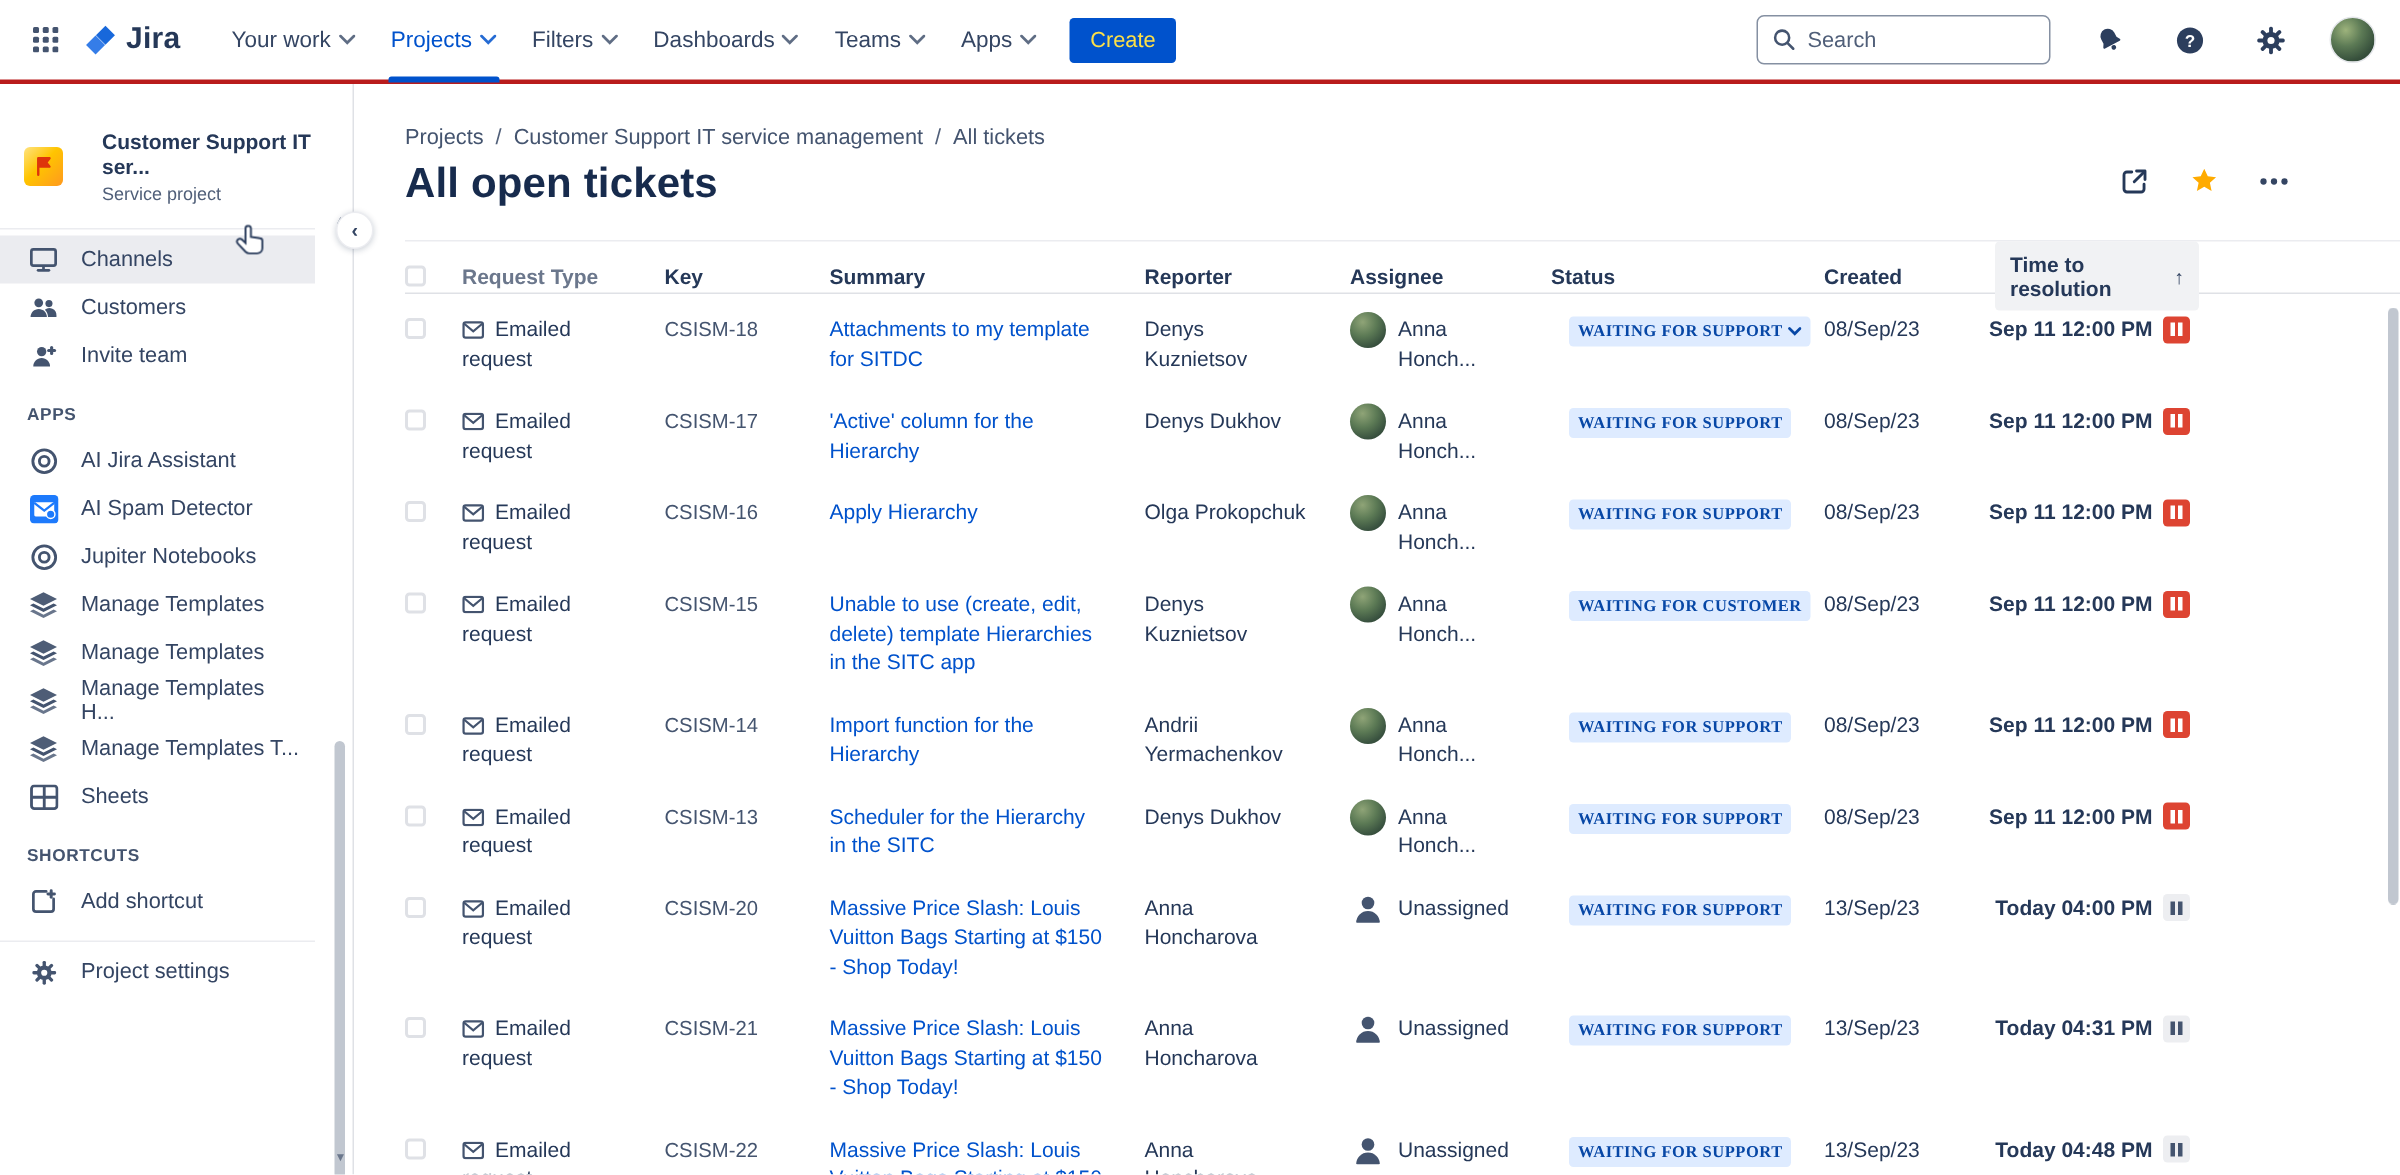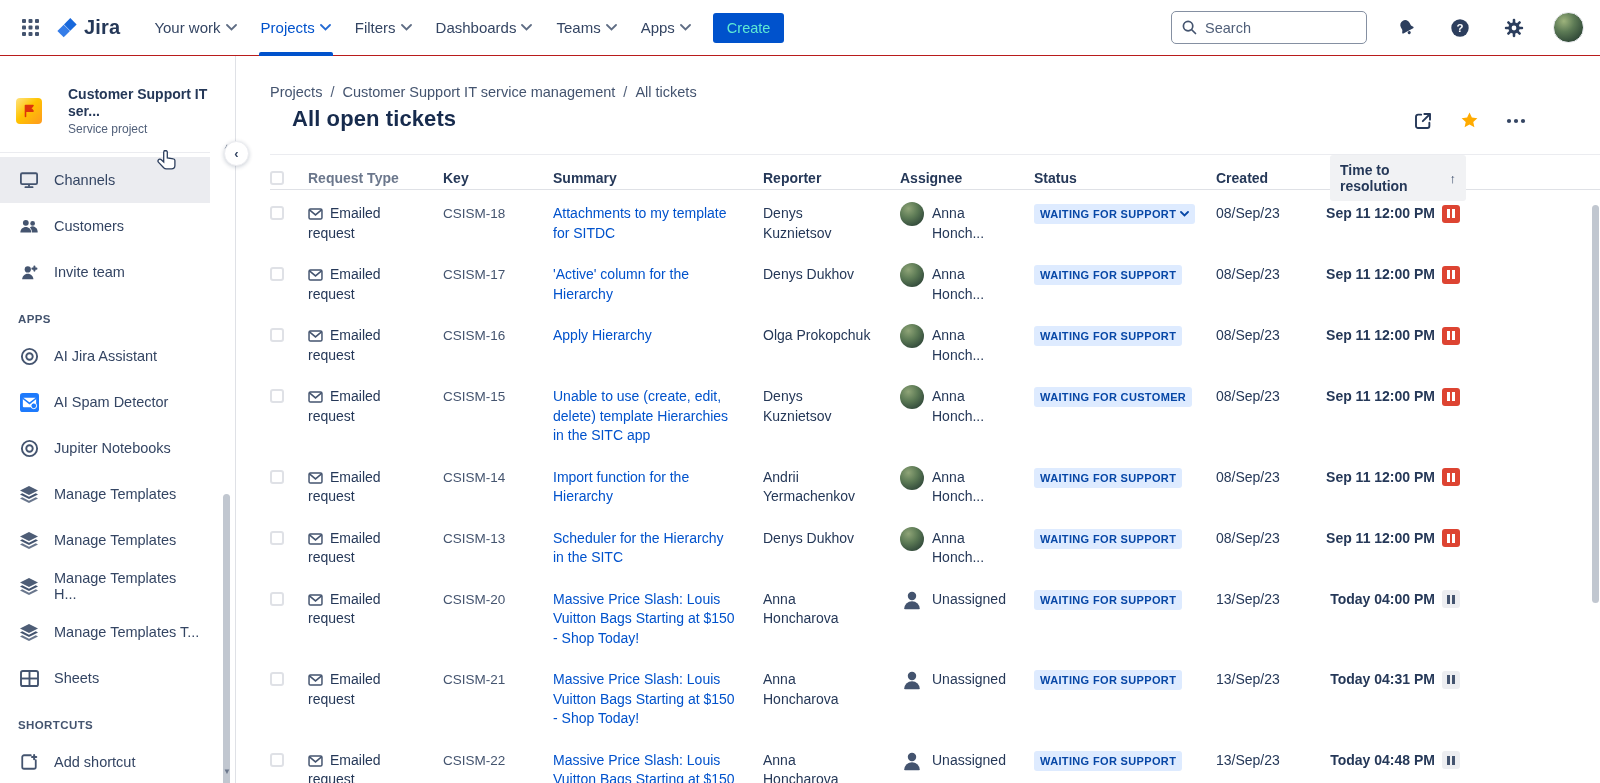--- a/index.html
+++ b/index.html
@@ -1,33 +1,33 @@
 <!DOCTYPE html>
 <html><head>
 <meta charset="utf-8">
 <style>
   * { margin:0; padding:0; box-sizing:border-box; }
   html,body { width:1600px; height:783px; overflow:hidden; background:#fff;
     font-family:"Liberation Sans", sans-serif; color:#253858; }
 
   
   .topnav { height:56px; display:flex; align-items:center; padding:0 16px 0 14px;
-    border-bottom:1px solid #b91c1c; position:relative; background:#fff; }
+    border-bottom:3px solid #b91c1c; position:relative; background:#fff; }
   .appswitcher { width:32px; height:32px; display:flex; align-items:center; justify-content:center;
     border-radius:4px; cursor:pointer; }
   .logo { display:flex; align-items:center; gap:6px; margin:0 22px 0 10px; cursor:pointer; }
   .logo-word { font-size:20px; font-weight:700; color:#253858; letter-spacing:.2px; }
   .menu { display:flex; align-items:center; height:56px; }
   .menu-item { display:flex; align-items:center; gap:5px; padding:0 12px; height:56px;
     font-size:15px; color:#344563; cursor:pointer; position:relative; }
   .menu-item svg { opacity:.85; }
   .menu-item.active { color:#0052CC; font-weight:400; }
   .menu-item.active::after { content:""; position:absolute; left:10px; right:10px; bottom:0;
     height:4px; background:#0052CC; border-radius:2px 2px 0 0; }
-  .create-btn { background:#0052CC; color:#5eead4; border:none; border-radius:3px;
+  .create-btn { background:#0052CC; color:#fde047; border:none; border-radius:3px;
     font-size:14.5px; font-weight:500; padding:7px 14px; margin-left:10px; cursor:pointer;
     font-family:"Liberation Sans", sans-serif; }
   .nav-right { margin-left:auto; display:flex; align-items:center; gap:24px; }
   .search-box { display:flex; align-items:center; gap:8px; width:196px; height:33px;
     border:1.5px solid #8590A2; border-radius:5px; padding:0 10px; color:#44546F; }
   .search-box input { border:none; outline:none; width:140px; font-size:14.5px;
     font-family:"Liberation Sans", sans-serif; color:#253858; background:transparent; }
   .search-box input::placeholder { color:#505F79; }
   .nav-icon-btn { width:30px; height:30px; display:flex; align-items:center; justify-content:center;
     cursor:pointer; border-radius:4px; }
@@ -41,21 +41,21 @@
   
   .sidebar { width:236px; border-right:1px solid #DFE1E6; position:relative; background:#fff;
     padding-top:30px; flex:none; }
   .project-card { display:flex; align-items:center; gap:26px; padding:0 14px 0 16px; margin-bottom:16px; }
   .project-icon { width:26px; height:26px; border-radius:4px; flex:none;
     background:linear-gradient(135deg,#FFE380 0%,#FFC400 45%,#FF991F 100%);
     display:flex; align-items:center; justify-content:center; }
   .project-name { font-size:14px; font-weight:700; color:#253858; line-height:17px; }
   .project-type { font-size:12px; color:#505F79; margin-top:2px; }
   .side-divider { height:1px; background:#EBECF0; margin:10px 0 4px 0; width:210px; }
-  .side-item { display:flex; align-items:center; gap:14px; height:46px; padding:0 10px 0 18px;
+  .side-item { display:flex; align-items:center; gap:14px; height:32px; padding:0 10px 0 18px;
     font-size:14.5px; color:#344563; cursor:pointer; width:210px; }
   .side-item.active { background:#EBECF0; }
   .side-item .s-ic { width:22px; display:flex; justify-content:center; flex:none; }
   .side-section { font-size:11.5px; font-weight:700; letter-spacing:.4px; color:#44546F;
     padding:0 0 2px 18px; margin-top:18px; margin-bottom:6px; }
   .collapse-btn { position:absolute; left:224px; top:85px; width:25px; height:25px; border-radius:50%;
     background:#fff; border:1px solid #EBECF0; box-shadow:0 1px 4px rgba(9,30,66,.22);
     display:flex; align-items:center; justify-content:center; cursor:pointer; z-index:5;
     color:#344563; font-size:13px; font-weight:700; }
   
@@ -66,21 +66,21 @@
   .side-scroll .arr.down { bottom:2px; }
   .side-scroll .thumb { position:absolute; left:1px; top:378px; width:7px; height:292px;
     background:#C1C7D0; border-radius:4px; cursor:pointer; }
 
   
   .main { flex:1; position:relative; padding:28px 0 0 34px; background:#fff; overflow:hidden; }
   .breadcrumb { display:flex; align-items:center; gap:8px; font-size:14.5px; color:#44546F; }
   .breadcrumb a { color:#44546F; text-decoration:none; cursor:pointer; }
   .crumb-sep { color:#505F79; }
   .page-head { display:flex; align-items:flex-start; margin-top:6px; padding-right:74px; }
-  .page-title { font-size:22px; font-weight:700; color:#172B4D; letter-spacing:.1px;margin-left:22px; }
+  .page-title { font-size:28px; font-weight:700; color:#172B4D; letter-spacing:.1px; }
   .head-actions { margin-left:auto; display:flex; align-items:center; gap:26px; margin-top:4px; }
   .head-actions .act { cursor:pointer; display:flex; align-items:center; }
 
   
   .tablewrap { margin-top:22px; }
   .thead, .trow { display:grid;
     grid-template-columns:38px 135px 110px 210px 137px 134px 182px 114px 148px; }
   .thead { border-top:1px solid #EBECF0; border-bottom:1px solid #DFE1E6; height:36px;
     align-items:center; }
   .th { font-size:14px; font-weight:700; color:#253858; padding-right:12px; }
@@ -98,21 +98,21 @@
   .cell-summary { padding-right:26px; }
   .cell-summary a { color:#0052CC; text-decoration:none; cursor:pointer; }
   .cell-reporter { padding-right:25px; }
   .cell-assignee { display:flex; align-items:flex-start; gap:8px; }
   .avatar { width:24px; height:24px; border-radius:50%; flex:none; display:flex;
     align-items:center; justify-content:center; overflow:hidden; margin-top:-2px; }
   .avatar.photo { background:radial-gradient(circle at 35% 28%, #8fa477 0%, #5c7a55 40%, #3a5340 72%, #273a2c 100%); }
   .avatar.unassigned svg { display:block; }
   .badge { display:inline-flex; align-items:center; gap:4px; background:#DEEBFF; color:#0747A6;
     border:none; border-radius:3px; font-size:11px; font-weight:700; letter-spacing:.35px;
-    padding:4px 6px; cursor:pointer; font-family:Liberation Sans, sans-serif; white-space:nowrap; }
+    padding:4px 6px; cursor:pointer; font-family:Liberation Serif, serif; white-space:nowrap;margin-left:12px; }
   .badge .badge-chevron { display:none; align-items:center; }
   .badge.has-chevron .badge-chevron { display:inline-flex; }
   .cell-created { color:#253858; }
   .cell-ttr { display:flex; align-items:center; justify-content:flex-end; gap:7px;
     padding-right:18px; font-weight:700; color:#253858; font-size:14px; white-space:nowrap; }
   .pause { width:18px; height:18px; border-radius:3px; display:inline-flex; align-items:center;
     justify-content:center; gap:2.5px; flex:none; }
   .pause i { display:block; width:2.5px; height:9px; }
   .pause.red { background:#DD4432; }
   .pause.red i { background:#fff; }

